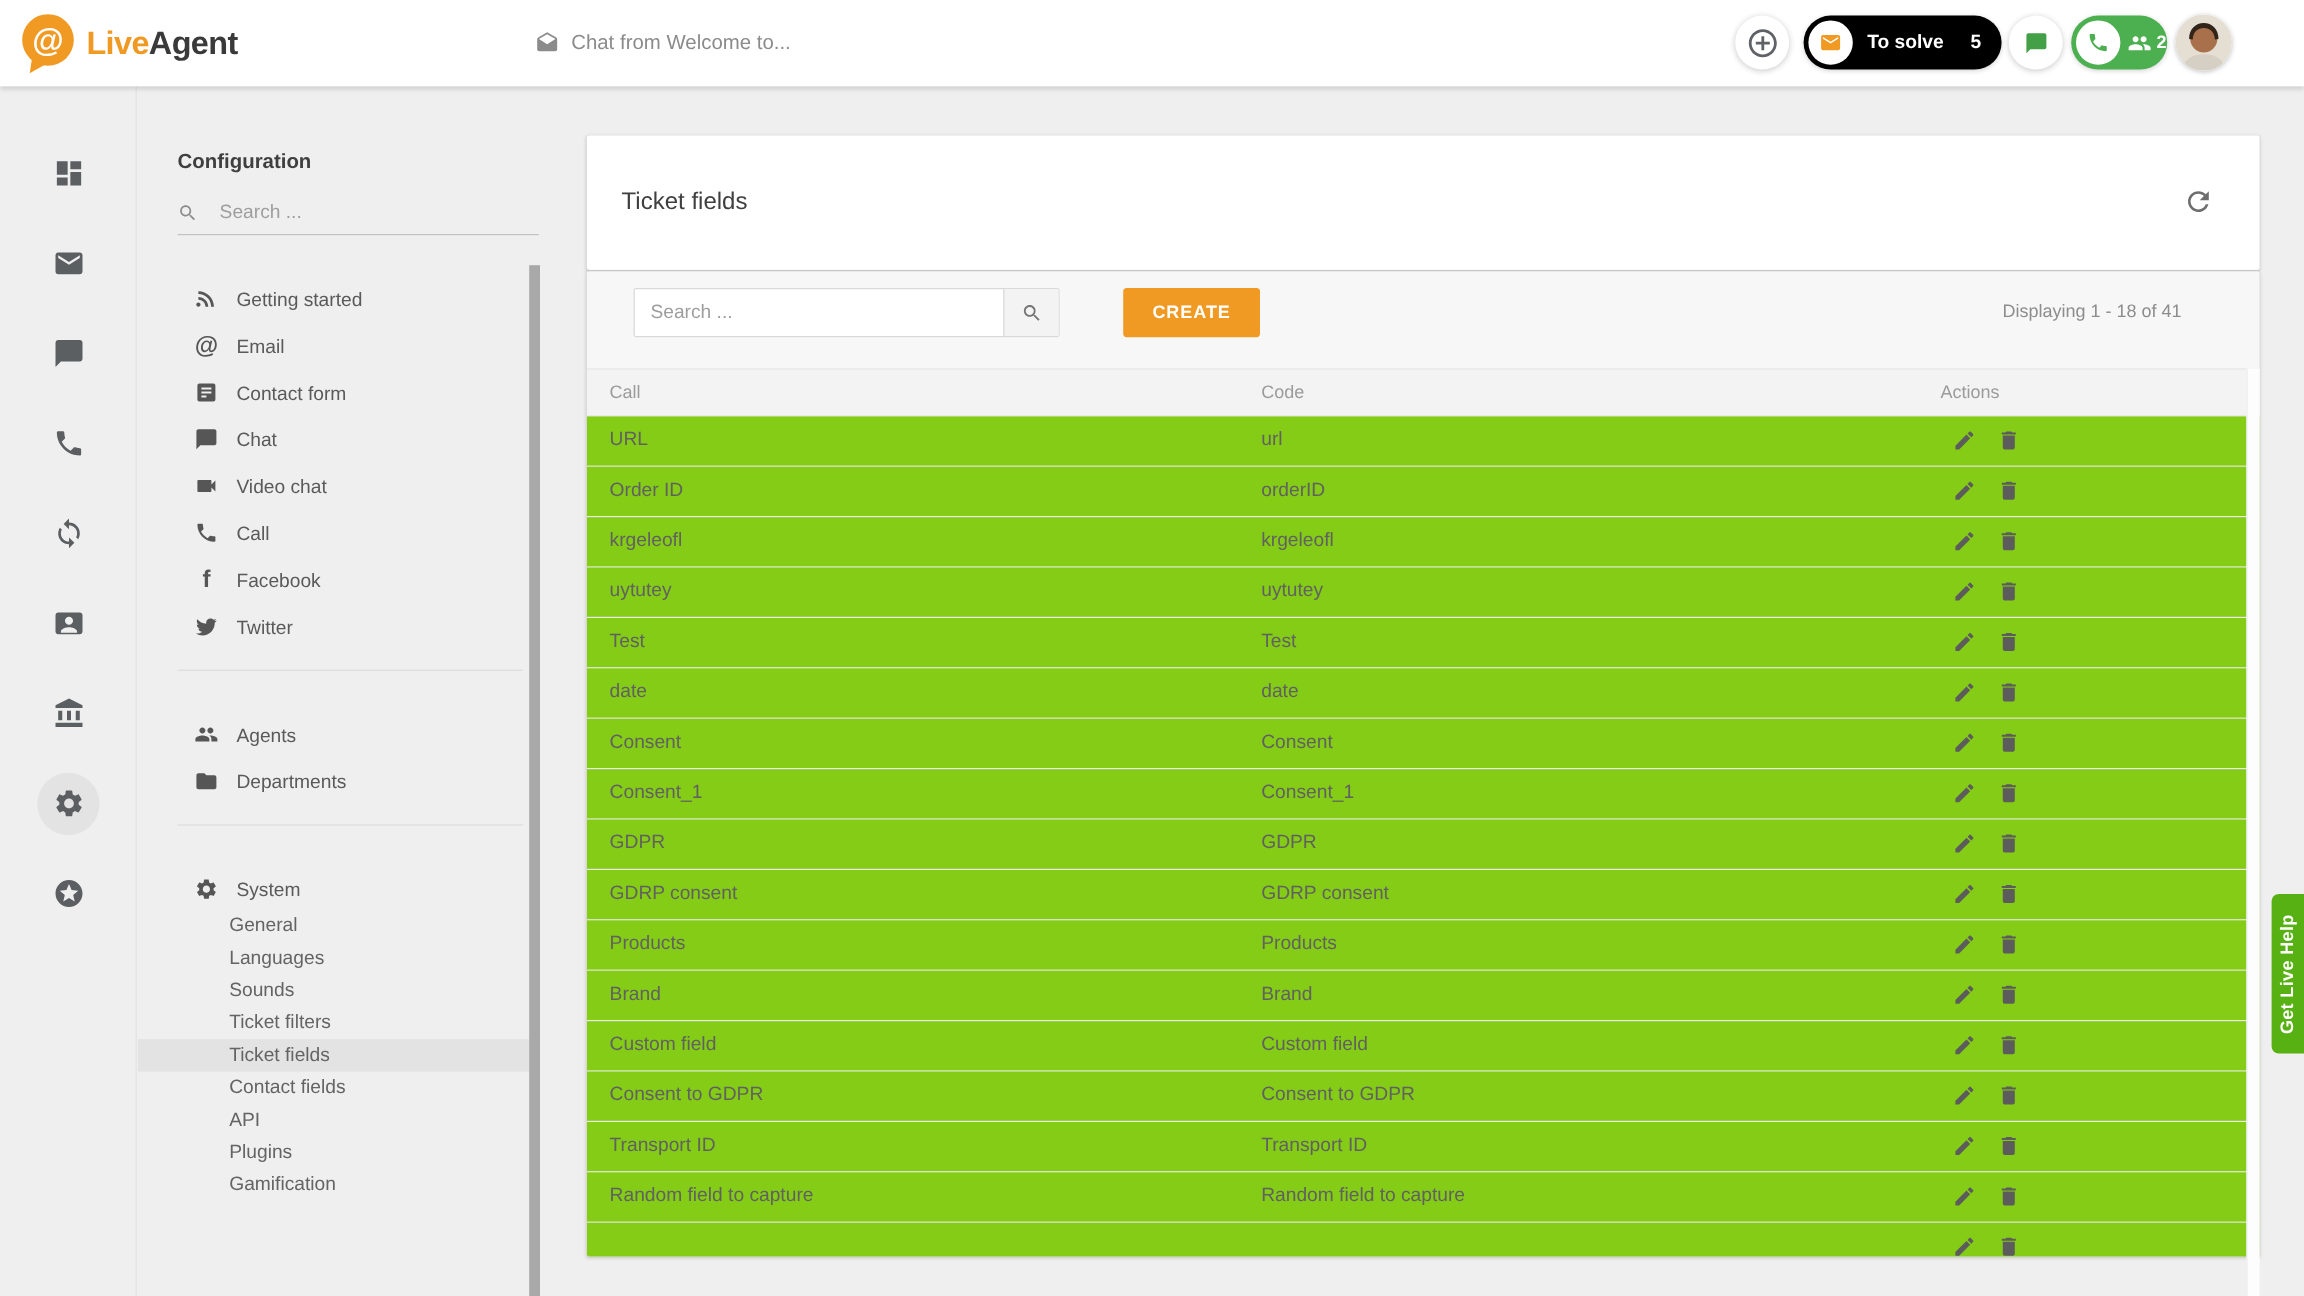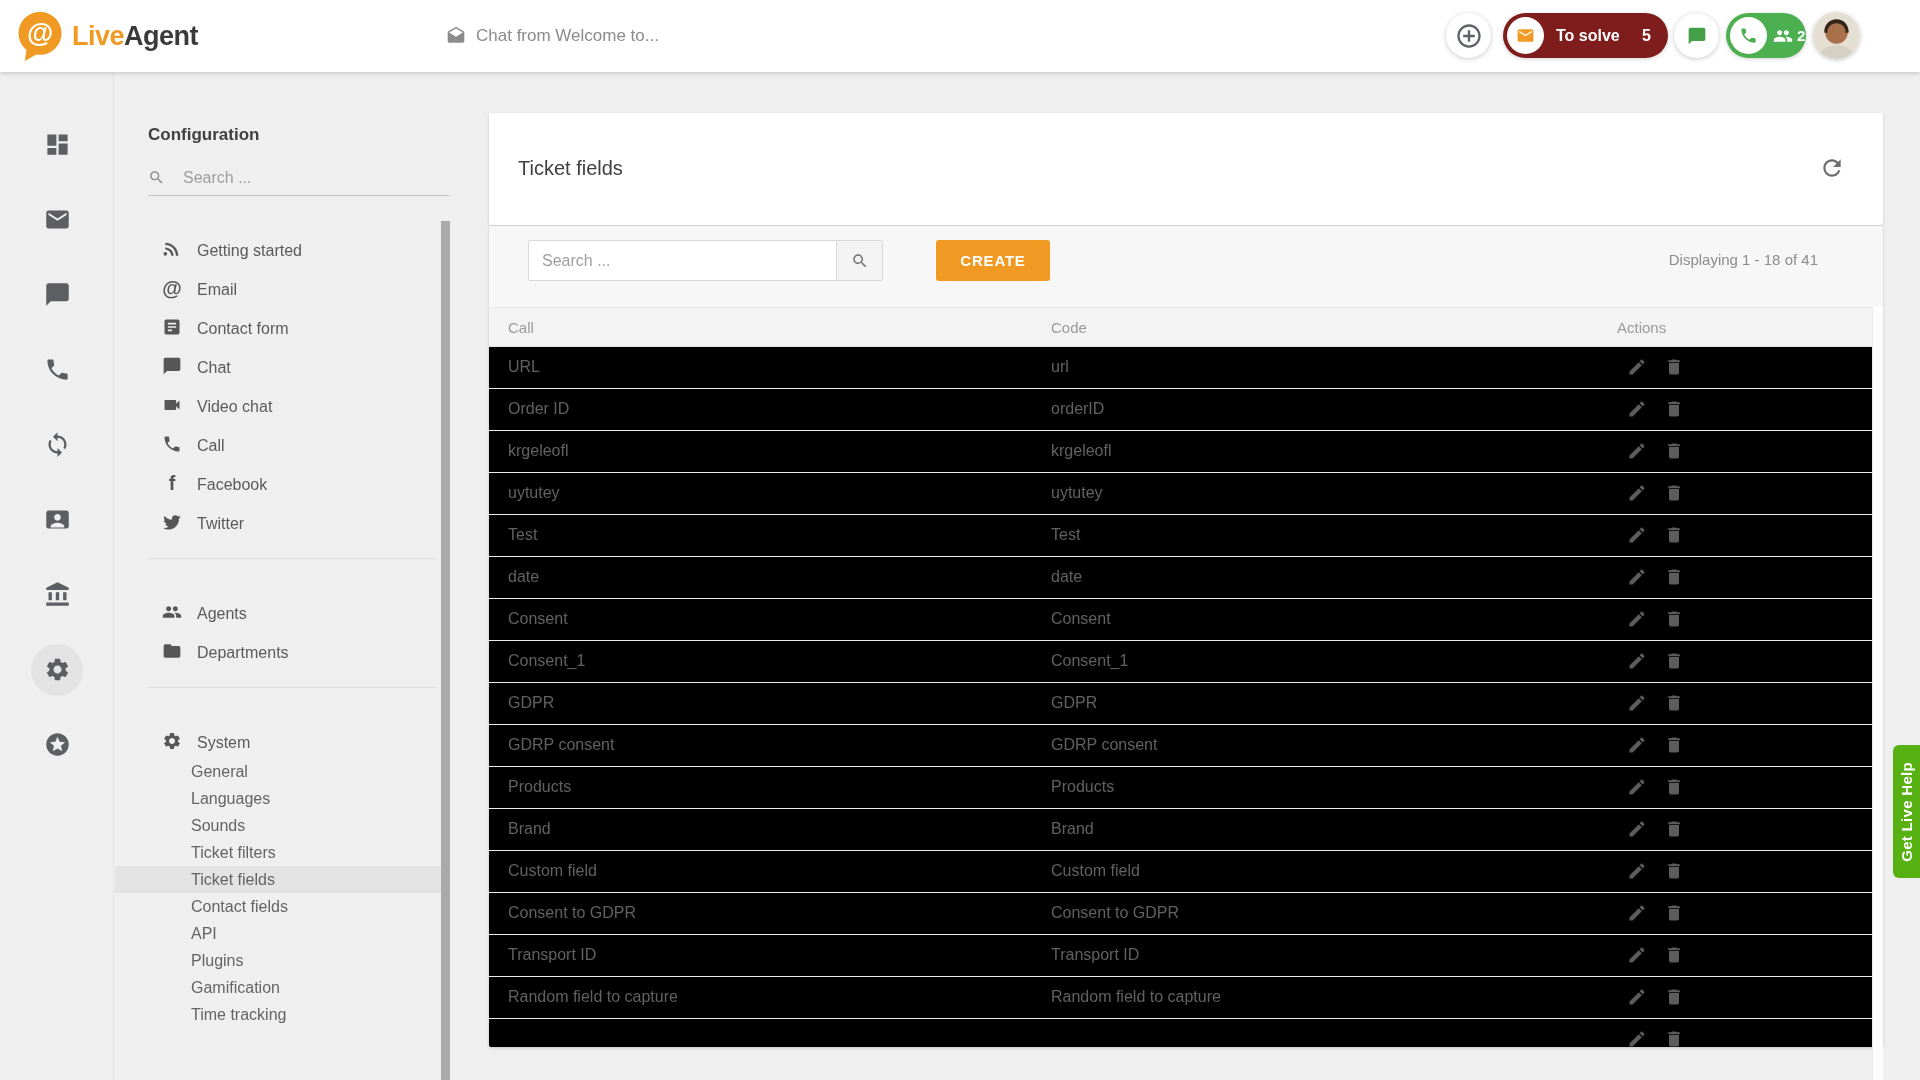--- a/index.html
+++ b/index.html
@@ -17,21 +17,21 @@
   .ticket-tab { position:absolute; left:446px; top:0; height:72px; display:flex; align-items:center; gap:10px;
     color:#8b8b8b; font-size:17px; cursor:pointer;justify-content:space-between; }
   .ticket-tab svg { width:20px; height:20px; fill:#8b8b8b; }
   .circle-btn { position:absolute; top:13px; width:45px; height:45px; border-radius:50%;
     background:#fff; box-shadow:0 1px 5px rgba(0,0,0,.22); display:flex; align-items:center; justify-content:center; cursor:pointer; }
   .circle-btn svg { width:28px; height:28px; fill:#5f6368; }
   .pill { position:absolute; top:13px; height:45px; border-radius:23px; display:flex; align-items:center; cursor:pointer;
     box-shadow:0 1px 4px rgba(0,0,0,.18); }
   .pill .inner-circle { width:37px; height:37px; background:#fff; border-radius:50%; margin-left:4px;
     display:flex; align-items:center; justify-content:center; }
-  .pill-tosolve { left:1503px; width:165px; background:#7f1d1d; }
+  .pill-tosolve { left:1503px; width:165px; background:#000000; }
   .pill-tosolve .inner-circle svg { width:19px; height:19px; fill:#F09A23; }
   .pill-tosolve .lbl { color:#fff; font-weight:bold; font-size:16px; margin-left:12px; }
   .pill-tosolve .cnt { color:#fff; font-weight:bold; font-size:16px; margin-left:auto; margin-right:17px; }
   .flag-btn { left:1674px; }
   .flag-btn svg { width:20px; height:20px; fill:#43A047; }
   .pill-calls { left:1726px; width:80px; background:#4CAF50; }
   .pill-calls .inner-circle svg { width:19px; height:19px; fill:#4CAF50; }
   .pill-calls .ppl { width:20px; height:20px; fill:#fff; margin-left:6px; }
   .pill-calls .cnt { color:#fff; font-weight:bold; font-size:15px; margin-left:4px; }
   .avatar { position:absolute; left:1813px; top:12px; width:47px; height:47px; border-radius:50%;
@@ -82,21 +82,21 @@
   .create-btn { position:absolute; left:447px; top:14px; width:114px; height:41px; background:#F09A23;
     border:none; border-radius:3px; color:#fff; font-size:15px; font-weight:bold; letter-spacing:.8px;
     cursor:pointer; font-family:"Liberation Sans", sans-serif; }
   .displaying { position:absolute; right:65px; top:25px; font-size:15px; color:#8d8d8d; }
 
   .thead { position:absolute; left:0; top:81px; width:1394px; height:40px; background:#f3f3f3;
     border-top:1px solid #e7e7e7; border-bottom:1px solid #e7e7e7; font-size:15px; color:#9b9b9b; }
   .thead span { position:absolute; top:11px; }
   .col-name { left:19px; } .col-code { left:562px; } .col-actions { left:1128px; }
   .tbody { position:absolute; left:0; top:121px; width:1394px; }
-  .trow { position:relative; height:42px; background:#000000; border-bottom:1px solid #ececec;
+  .trow { position:relative; height:42px; background:#84cc16; border-bottom:1px solid #ececec;
     font-size:16px; color:#616161; }
   .trow .c-name { position:absolute; left:19px; top:11px; }
   .trow .c-code { position:absolute; left:562px; top:11px; }
   .act-btn { position:absolute; top:10px; width:22px; height:22px; cursor:pointer; }
   .act-btn svg { width:20px; height:20px; fill:#5c5c5c; }
   .act-edit { left:1138px; } .act-del { left:1175px; }
 
   .content-scroll { position:absolute; left:1872px; top:307px; width:11px; height:773px; background:#fdfdfd;
     border-left:1px solid #ececec; z-index:40; }
 
@@ -345,21 +345,20 @@
       <div class="sys-children">
         <div class="sys-child">General</div>
         <div class="sys-child">Languages</div>
         <div class="sys-child">Sounds</div>
         <div class="sys-child">Ticket filters</div>
         <div class="sys-child selected">Ticket fields</div>
         <div class="sys-child">Contact fields</div>
         <div class="sys-child">API</div>
         <div class="sys-child">Plugins</div>
         <div class="sys-child">Gamification</div>
-        <div class="sys-child">Time tracking</div>
       </div>
     </div>
   <div class="side-scroll"></div>
 </div>
 
 <div class="title-card">
   <div class="page-title">Ticket fields</div>
   <div class="refresh-btn">
     <svg viewBox="0 0 24 24">
         <path d="M17.65 6.35C16.2 4.9 14.21 4 12 4c-4.42 0-7.99 3.58-7.99 8s3.57 8 7.99 8c3.73 0 6.84-2.55 7.73-6h-2.08c-.82 2.33-3.04 4-5.65 4-3.31 0-6-2.69-6-6s2.69-6 6-6c1.66 0 3.14.69 4.22 1.78L13 11h7V4l-2.35 2.35z"></path>

